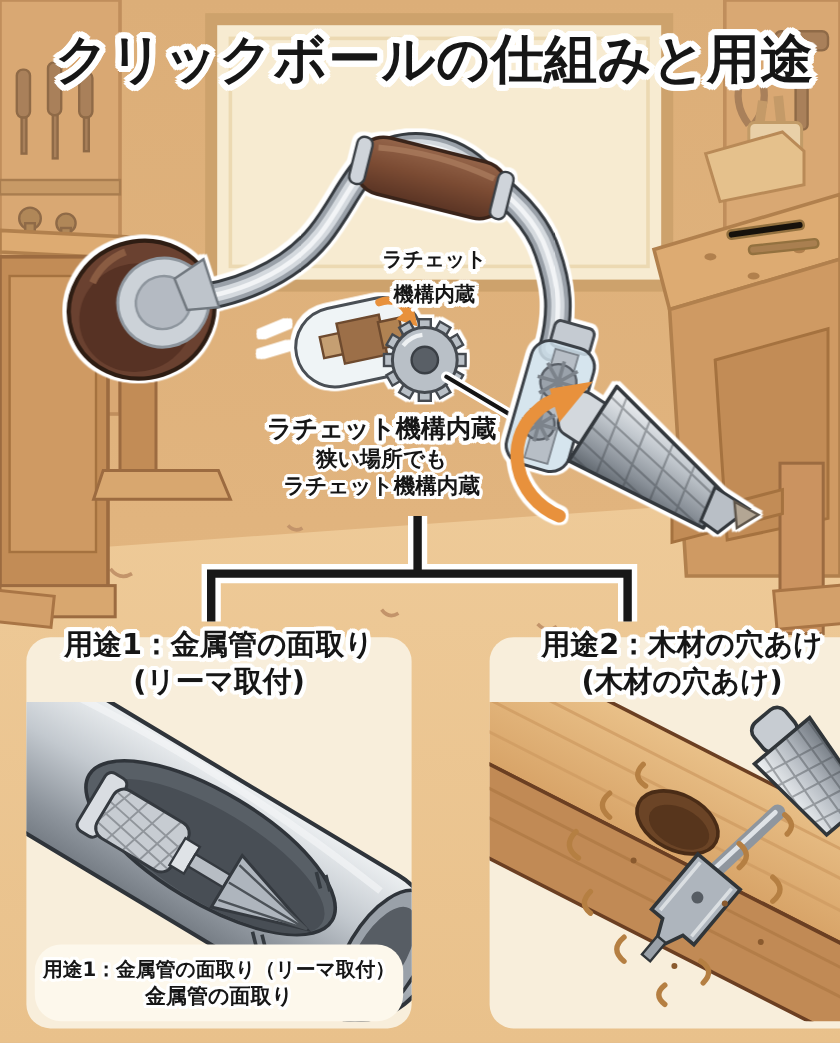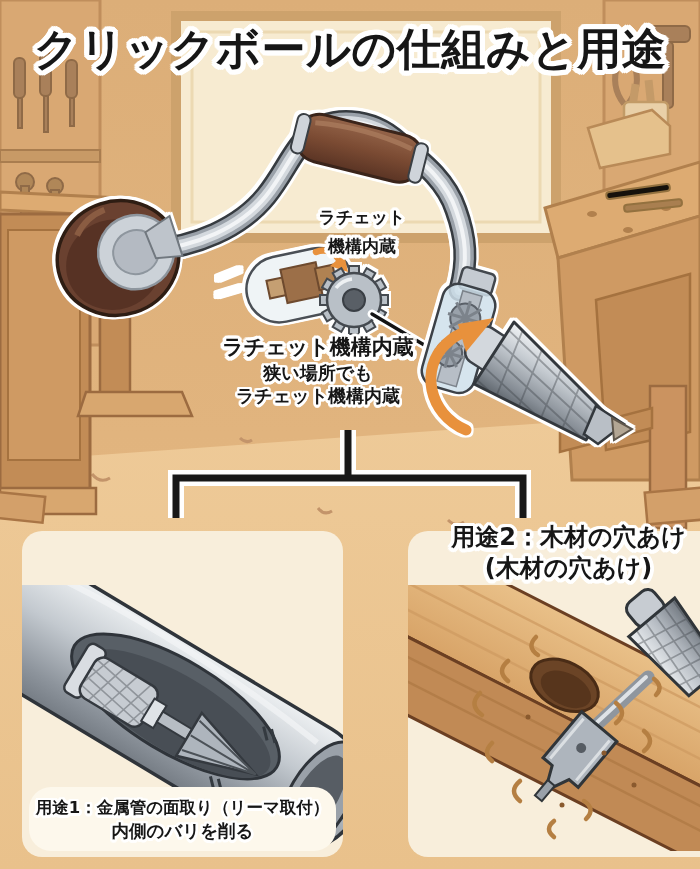--- a/index.html
+++ b/index.html
@@ -16,25 +16,25 @@
   .ol-md{text-shadow:3.5px 0 0 #fff,-3.5px 0 0 #fff,0 3.5px 0 #fff,0 -3.5px 0 #fff,
     2.5px 2.5px 0 #fff,-2.5px 2.5px 0 #fff,2.5px -2.5px 0 #fff,-2.5px -2.5px 0 #fff,
     3.5px 1.5px 0 #fff,-3.5px 1.5px 0 #fff,3.5px -1.5px 0 #fff,-3.5px -1.5px 0 #fff,
     1.5px 3.5px 0 #fff,-1.5px 3.5px 0 #fff,1.5px -3.5px 0 #fff,-1.5px -3.5px 0 #fff;}
   .ol-sm{text-shadow:2.5px 0 0 #fff,-2.5px 0 0 #fff,0 2.5px 0 #fff,0 -2.5px 0 #fff,
     2px 2px 0 #fff,-2px 2px 0 #fff,2px -2px 0 #fff,-2px -2px 0 #fff,
     2.5px 1px 0 #fff,-2.5px 1px 0 #fff,2.5px -1px 0 #fff,-2.5px -1px 0 #fff,
     1px 2.5px 0 #fff,-1px 2.5px 0 #fff,1px -2.5px 0 #fff,-1px -2.5px 0 #fff;}
   .halo{filter:drop-shadow(2.5px 0 0 #fff) drop-shadow(-2.5px 0 0 #fff)
          drop-shadow(0 2.5px 0 #fff) drop-shadow(0 -2.5px 0 #fff);}
-  .title{top:20px;left:350px;transform:translateX(-50%);white-space:nowrap;
+  .title{top:20px;left:362px;transform:translateX(-50%);white-space:nowrap;
          font-size:44px;font-weight:900;letter-spacing:.5px;z-index:40;}
   .callout{top:203px;left:362px;transform:translateX(-50%);text-align:center;
          font-size:17px;font-weight:800;line-height:29px;z-index:40;white-space:nowrap;}
-  .note{top:334px;left:318px;transform:translateX(-50%);text-align:center;z-index:40;white-space:nowrap;}
+  .note{top:344px;left:318px;transform:translateX(-50%);text-align:center;z-index:40;white-space:nowrap;}
   .note .nh{font-size:21px;font-weight:800;line-height:27px;}
   .note .nl{font-size:18px;font-weight:700;line-height:23px;}
   .card{position:absolute;top:531px;width:321px;height:326px;background:#f8eedb;
         border-radius:20px;z-index:10;}
   .card .illus{position:absolute;top:54px;left:0;z-index:1;}
   .card .chead{position:absolute;top:-9px;left:50%;transform:translateX(-50%);
         text-align:center;font-size:24px;font-weight:800;line-height:31px;
         z-index:5;white-space:nowrap;}
   .capbox{position:absolute;left:7px;right:7px;bottom:6px;height:64px;
         background:#fdf8ec;border-radius:22px;z-index:4;
@@ -172,23 +172,27 @@
           <g clip-path="url(#knurl1clip)" stroke="#3f444a" stroke-width="1.6" opacity="0.4">
             <path d="M58 126 l72 14 M58 136 l72 14 M58 146 l72 14 M58 156 l72 14 M70 120 l-14 40 M86 120 l-14 46 M102 120 l-14 46 M118 120 l-14 46 M132 122 l-14 44"></path>
           </g>
           <rect x="128" y="130" width="14" height="26" fill="#dfe3e7" stroke="#34393f" stroke-width="2"></rect>
           <rect x="142" y="137" width="34" height="12" fill="#b7bdc4" stroke="#34393f" stroke-width="2"></rect>
           <polygon points="176,118 254,143 176,168" fill="#aeb5bd" stroke="#34393f" stroke-width="2.5"></polygon>
           <path d="M254 143 L178 126 M254 143 L178 143 M254 143 L178 160" stroke="#4c5258" stroke-width="2" fill="none"></path>
         </g>
       </g>
     </svg>
+    <div class="chead ol-md">
+      <div>用途1：金属管の面取り</div>
+      <div>(リーマ取付)</div>
+    </div>
     <div class="capbox">
       <div class="c1 ol-sm">用途1：金属管の面取り（リーマ取付）</div>
-      <div class="c2 ol-sm">内側のバリを削る</div>
+      <div class="c2 ol-sm">金属管の面取り</div>
     </div>
   </div>
 
   <div class="card" style="left:360px;margin-left:48px;">
     <svg class="illus" width="321" height="266" viewBox="0 0 321 266">
       <defs>
         <linearGradient id="chuck2G" x1="0" y1="0" x2="1" y2="0">
           <stop offset="0" stop-color="#eef1f3"></stop>
             <stop offset="0.5" stop-color="#b6bcc3"></stop>
           <stop offset="1" stop-color="#6f767e"></stop>

